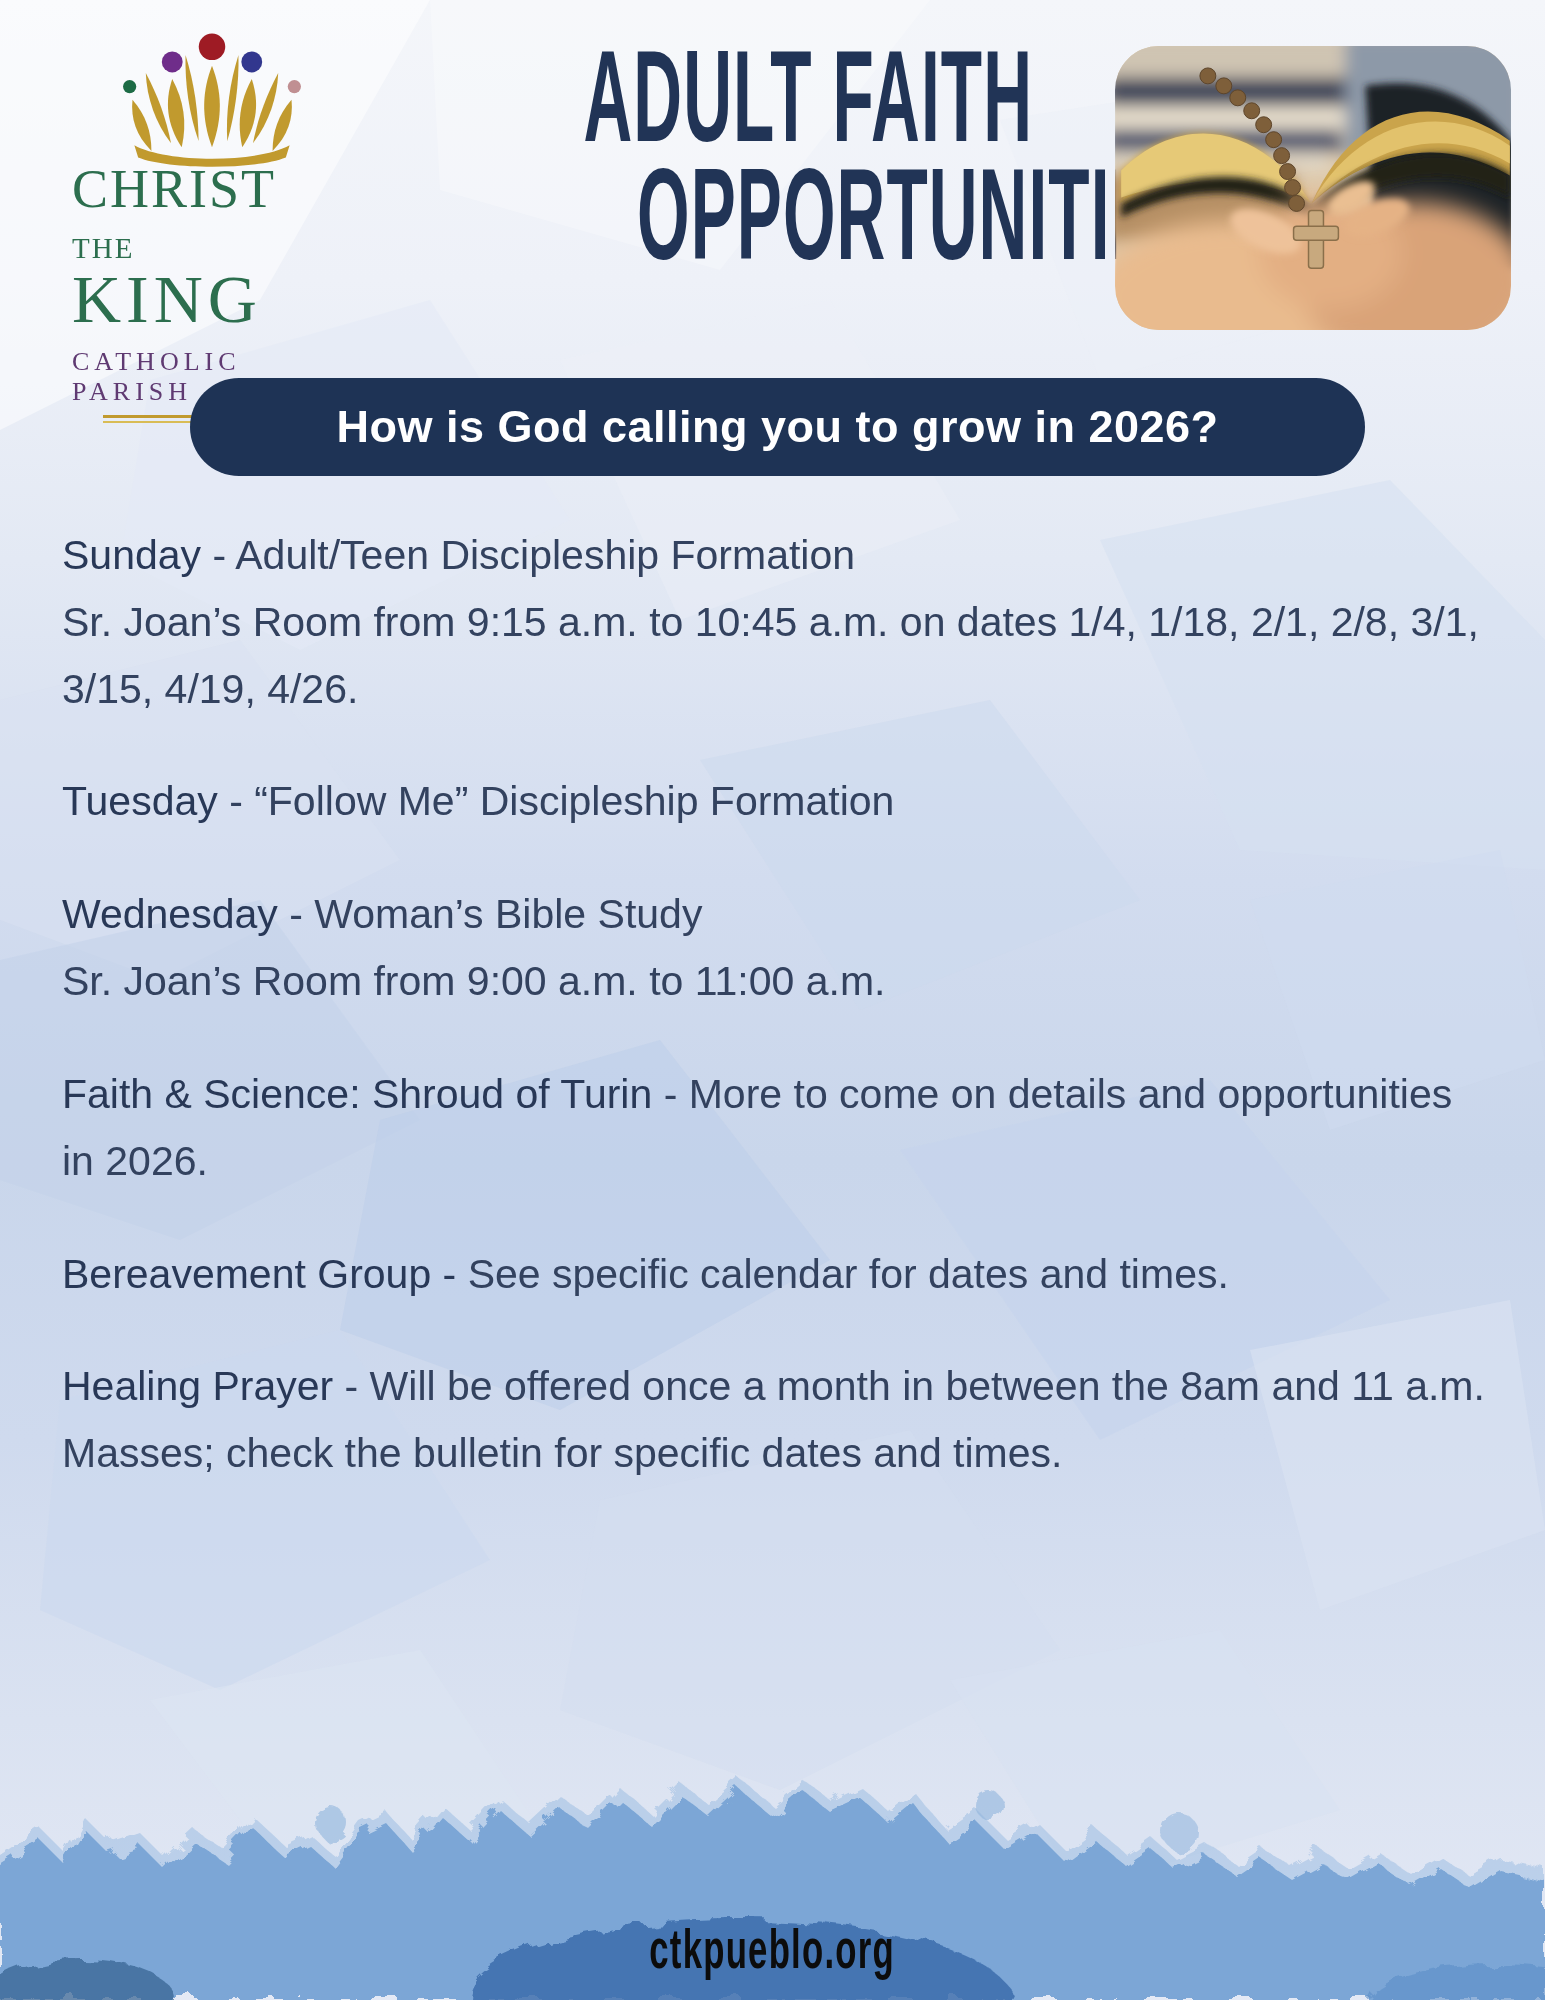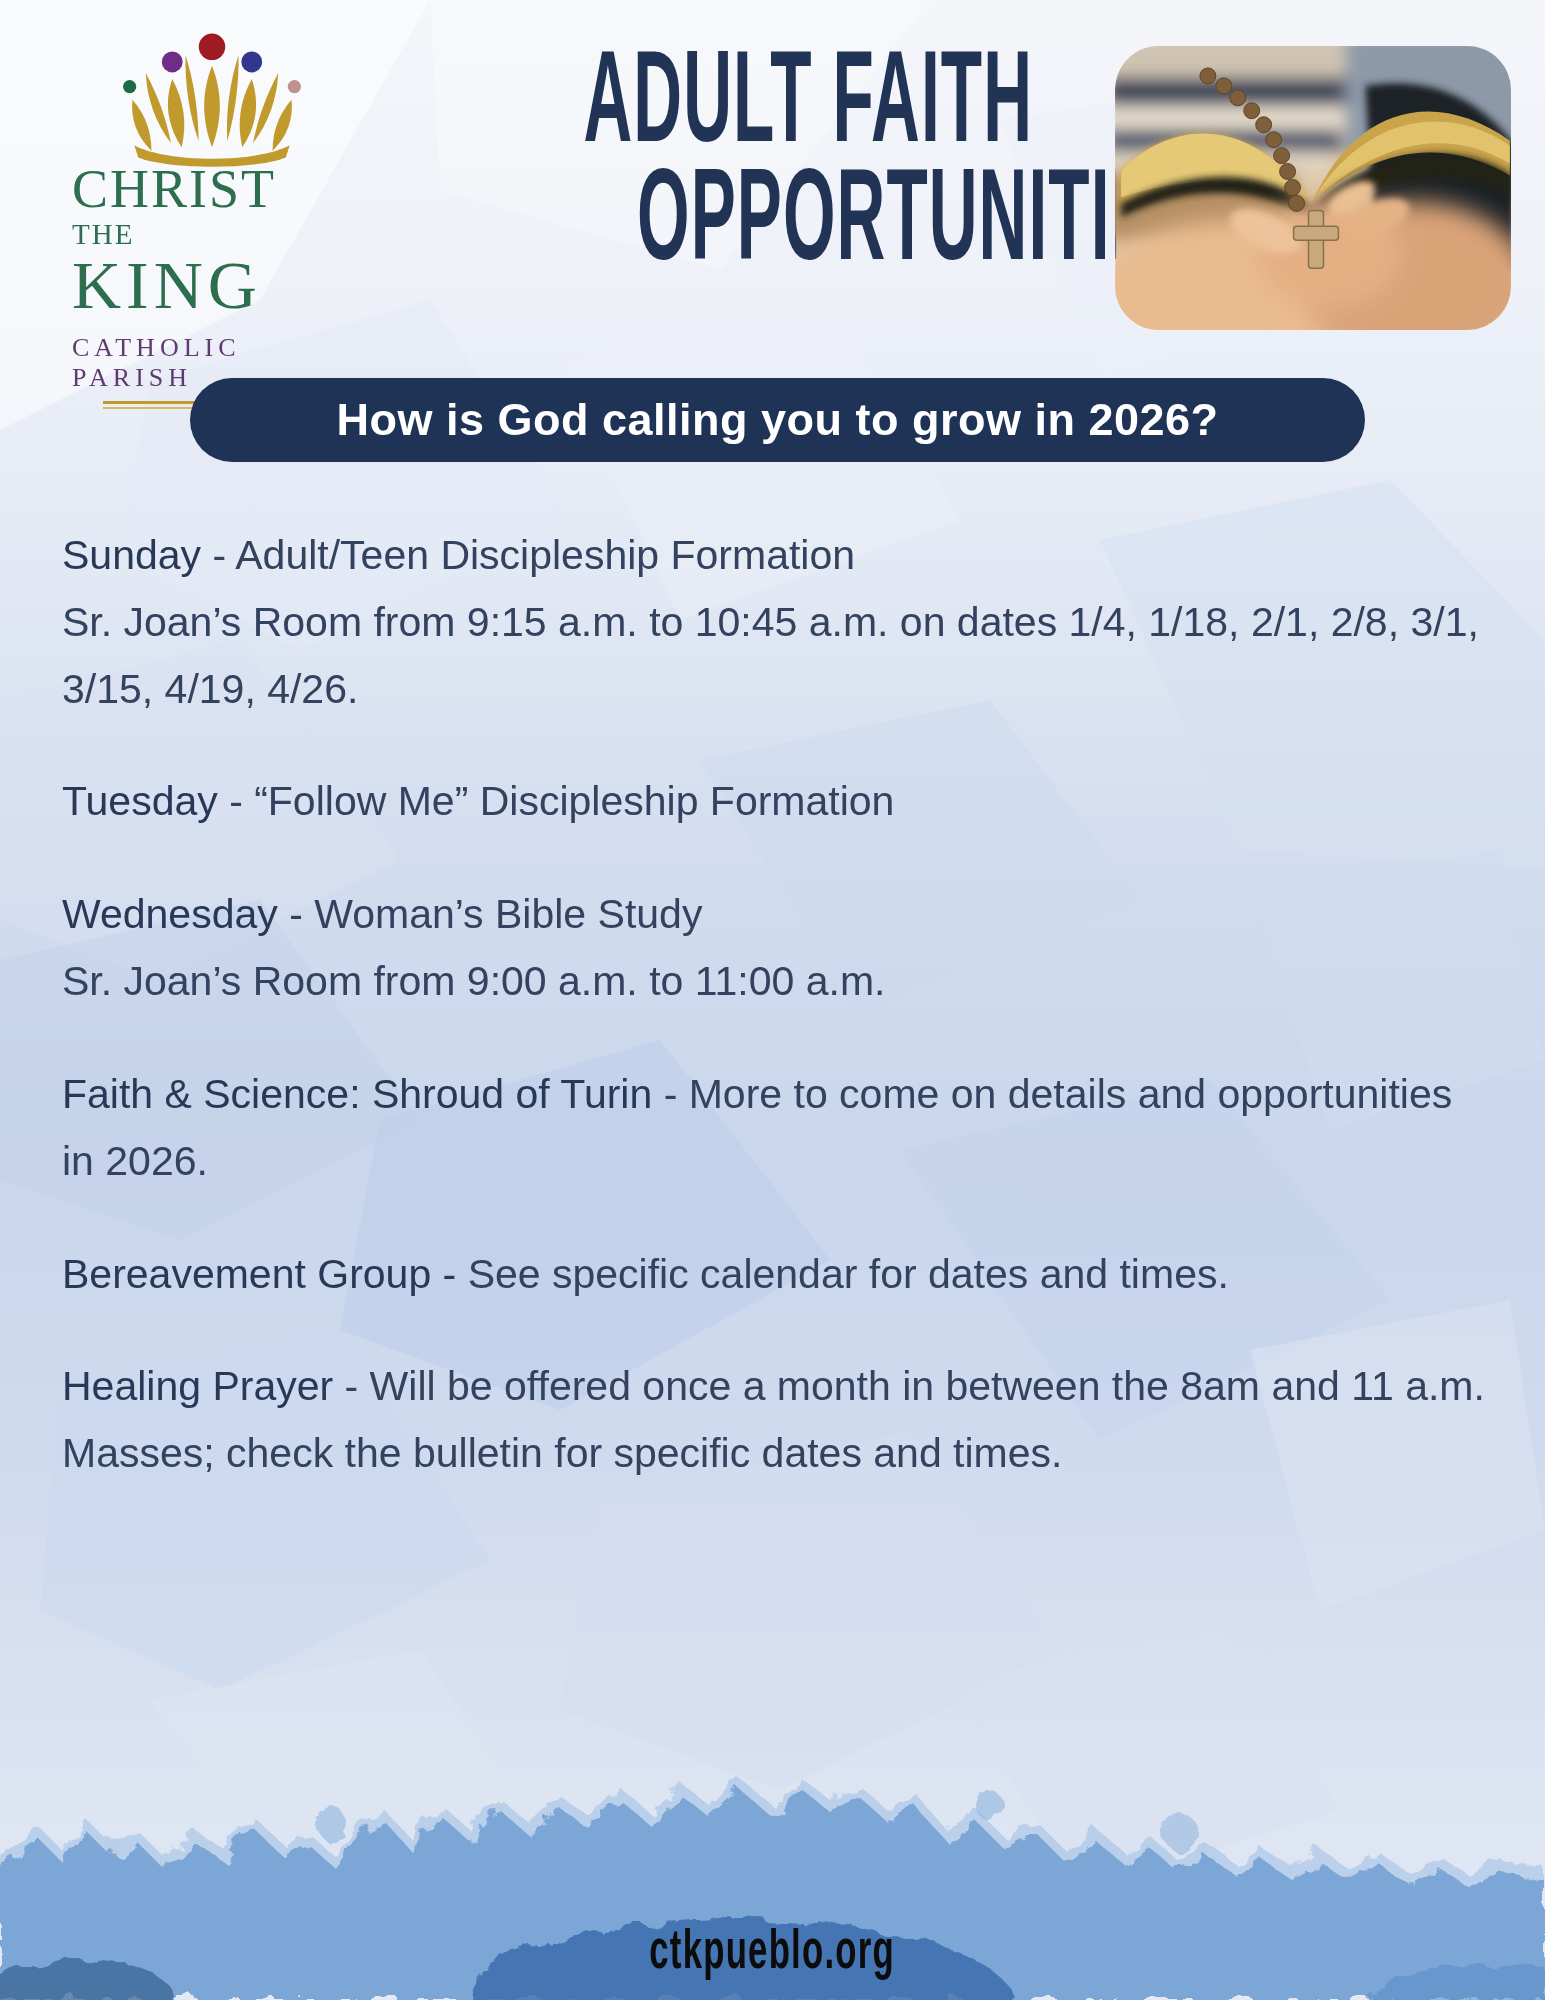--- a/index.html
+++ b/index.html
@@ -7,36 +7,36 @@
   .page{
     position:relative;width:1545px;height:2000px;overflow:hidden;
     background:linear-gradient(180deg,#f4f6fa 0%,#eef1f8 14%,#e3e9f4 28%,#d2dcEF 44%,#c9d6eb 58%,#cfdaee 72%,#dae2f1 86%,#e4e9f5 100%);
   }
   .bg-facets{position:absolute;inset:0;pointer-events:none;}
 
   
   .logo{position:absolute;left:72px;top:26px;width:280px;text-align:left;}
   .logo .crown{display:block;margin:0 auto -6px auto;}
   .logo .l1{font-family:"Liberation Serif",serif;color:#2c6e4e;font-size:54px;letter-spacing:2px;line-height:1.0;}
-  .logo .l2{font-family:"Liberation Serif",serif;color:#2c6e4e;font-size:29px;letter-spacing:2px;line-height:1.0;margin-top:4px;}
+  .logo .l2{font-family:"Liberation Serif",serif;color:#2c6e4e;font-size:29px;letter-spacing:2px;line-height:1.0;margin-top:18px;}
   .logo .l3{font-family:"Liberation Serif",serif;color:#2c6e4e;font-size:68px;letter-spacing:5px;line-height:1.0;margin-top:2px;}
   .logo .sub{font-family:"Liberation Serif",serif;color:#5f3a72;font-size:26px;letter-spacing:5px;margin-top:14px;}
   .logo .rule{height:3px;background:#c19a2e;width:218px;margin:8px auto 0 auto;}
   .logo .rule2{height:2px;background:#d9bc55;width:218px;margin:3px auto 0 auto;}
 
   .main-title{position:absolute;left:376px;top:30px;width:800px;text-align:center;color:#213456;}
   .main-title .line{font-size:130px;font-weight:bold;line-height:104px;height:104px;margin-top:14px;}
   .cond{display:inline-block;transform:scaleX(0.52);transform-origin:center;white-space:nowrap;letter-spacing:2px;}
 
   .photo{position:absolute;left:1115px;top:46px;width:396px;height:284px;border-radius:44px;overflow:hidden;}
   .photo svg{display:block;}
 
   
   .pill{
-    position:absolute;left:190px;top:378px;width:1175px;height:84px;background:#1e3355;border-radius:52px;
+    position:absolute;left:190px;top:378px;width:1175px;height:98px;background:#1e3355;border-radius:52px;
     display:flex;align-items:center;justify-content:center;
   }
   .pill span{color:#ffffff;font-size:45px;font-weight:bold;letter-spacing:0.5px;}
 
   
   .content{position:absolute;left:62px;top:522px;width:1432px;}
   .sec{margin:0 0 46px 0;font-size:41px;line-height:1.63;color:#33425f;}
   .sec strong{color:#283857;font-weight:normal;}
 
   

